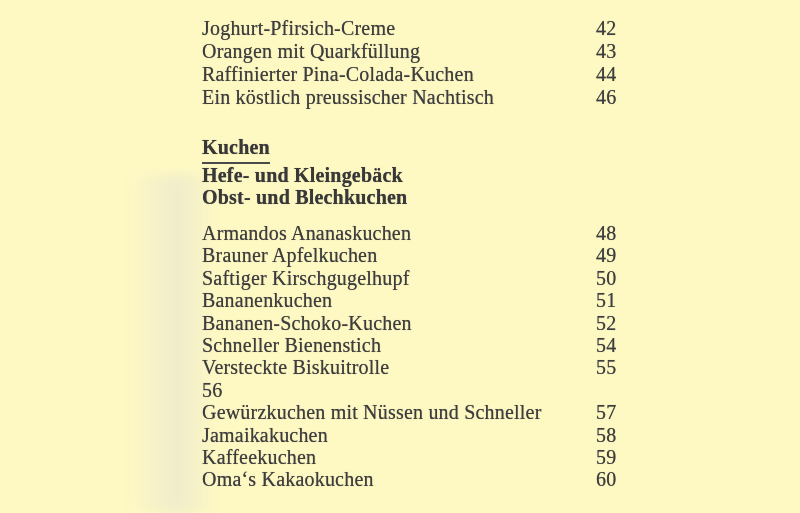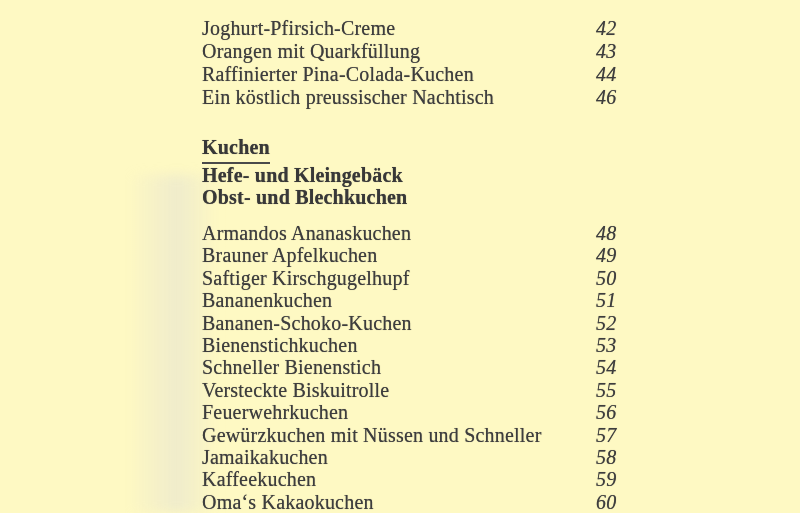--- a/index.html
+++ b/index.html
@@ -49,21 +49,20 @@
   }
   .section-second .toc-row { line-height: 22.4px; }
 
   .toc-title {
     width: 394px;
     white-space: nowrap;
   }
   .toc-page {
     width: 40px;
     white-space: nowrap;
-    font-style: italic;
   }
 
   .heading-row {
     line-height: 22px;
     font-size: 20px;
     font-weight: bold;
     color: #383838;
     letter-spacing: 0.2px;
     text-shadow: 0 0 0.7px rgba(60,60,60,0.8);
   }
@@ -127,33 +126,28 @@
       </div>
       <div class="toc-row">
         <span class="toc-title">Bananenkuchen</span>
         <span class="toc-page">51</span>
       </div>
       <div class="toc-row">
         <span class="toc-title">Bananen-Schoko-Kuchen</span>
         <span class="toc-page">52</span>
       </div>
       <div class="toc-row">
-        <span class="toc-title">Bienenstichkuchen</span>
-        <span class="toc-page">53</span>
-      </div>
-      <div class="toc-row">
         <span class="toc-title">Schneller Bienenstich</span>
         <span class="toc-page">54</span>
       </div>
       <div class="toc-row">
         <span class="toc-title">Versteckte Biskuitrolle</span>
         <span class="toc-page">55</span>
       </div>
       <div class="toc-row">
-        <span class="toc-title">Feuerwehrkuchen</span>
         <span class="toc-page">56</span>
       </div>
       <div class="toc-row">
         <span class="toc-title">Gewürzkuchen mit Nüssen und Schneller</span>
         <span class="toc-page">57</span>
       </div>
       <div class="toc-row">
         <span class="toc-title">Jamaikakuchen</span>
         <span class="toc-page">58</span>
       </div>

